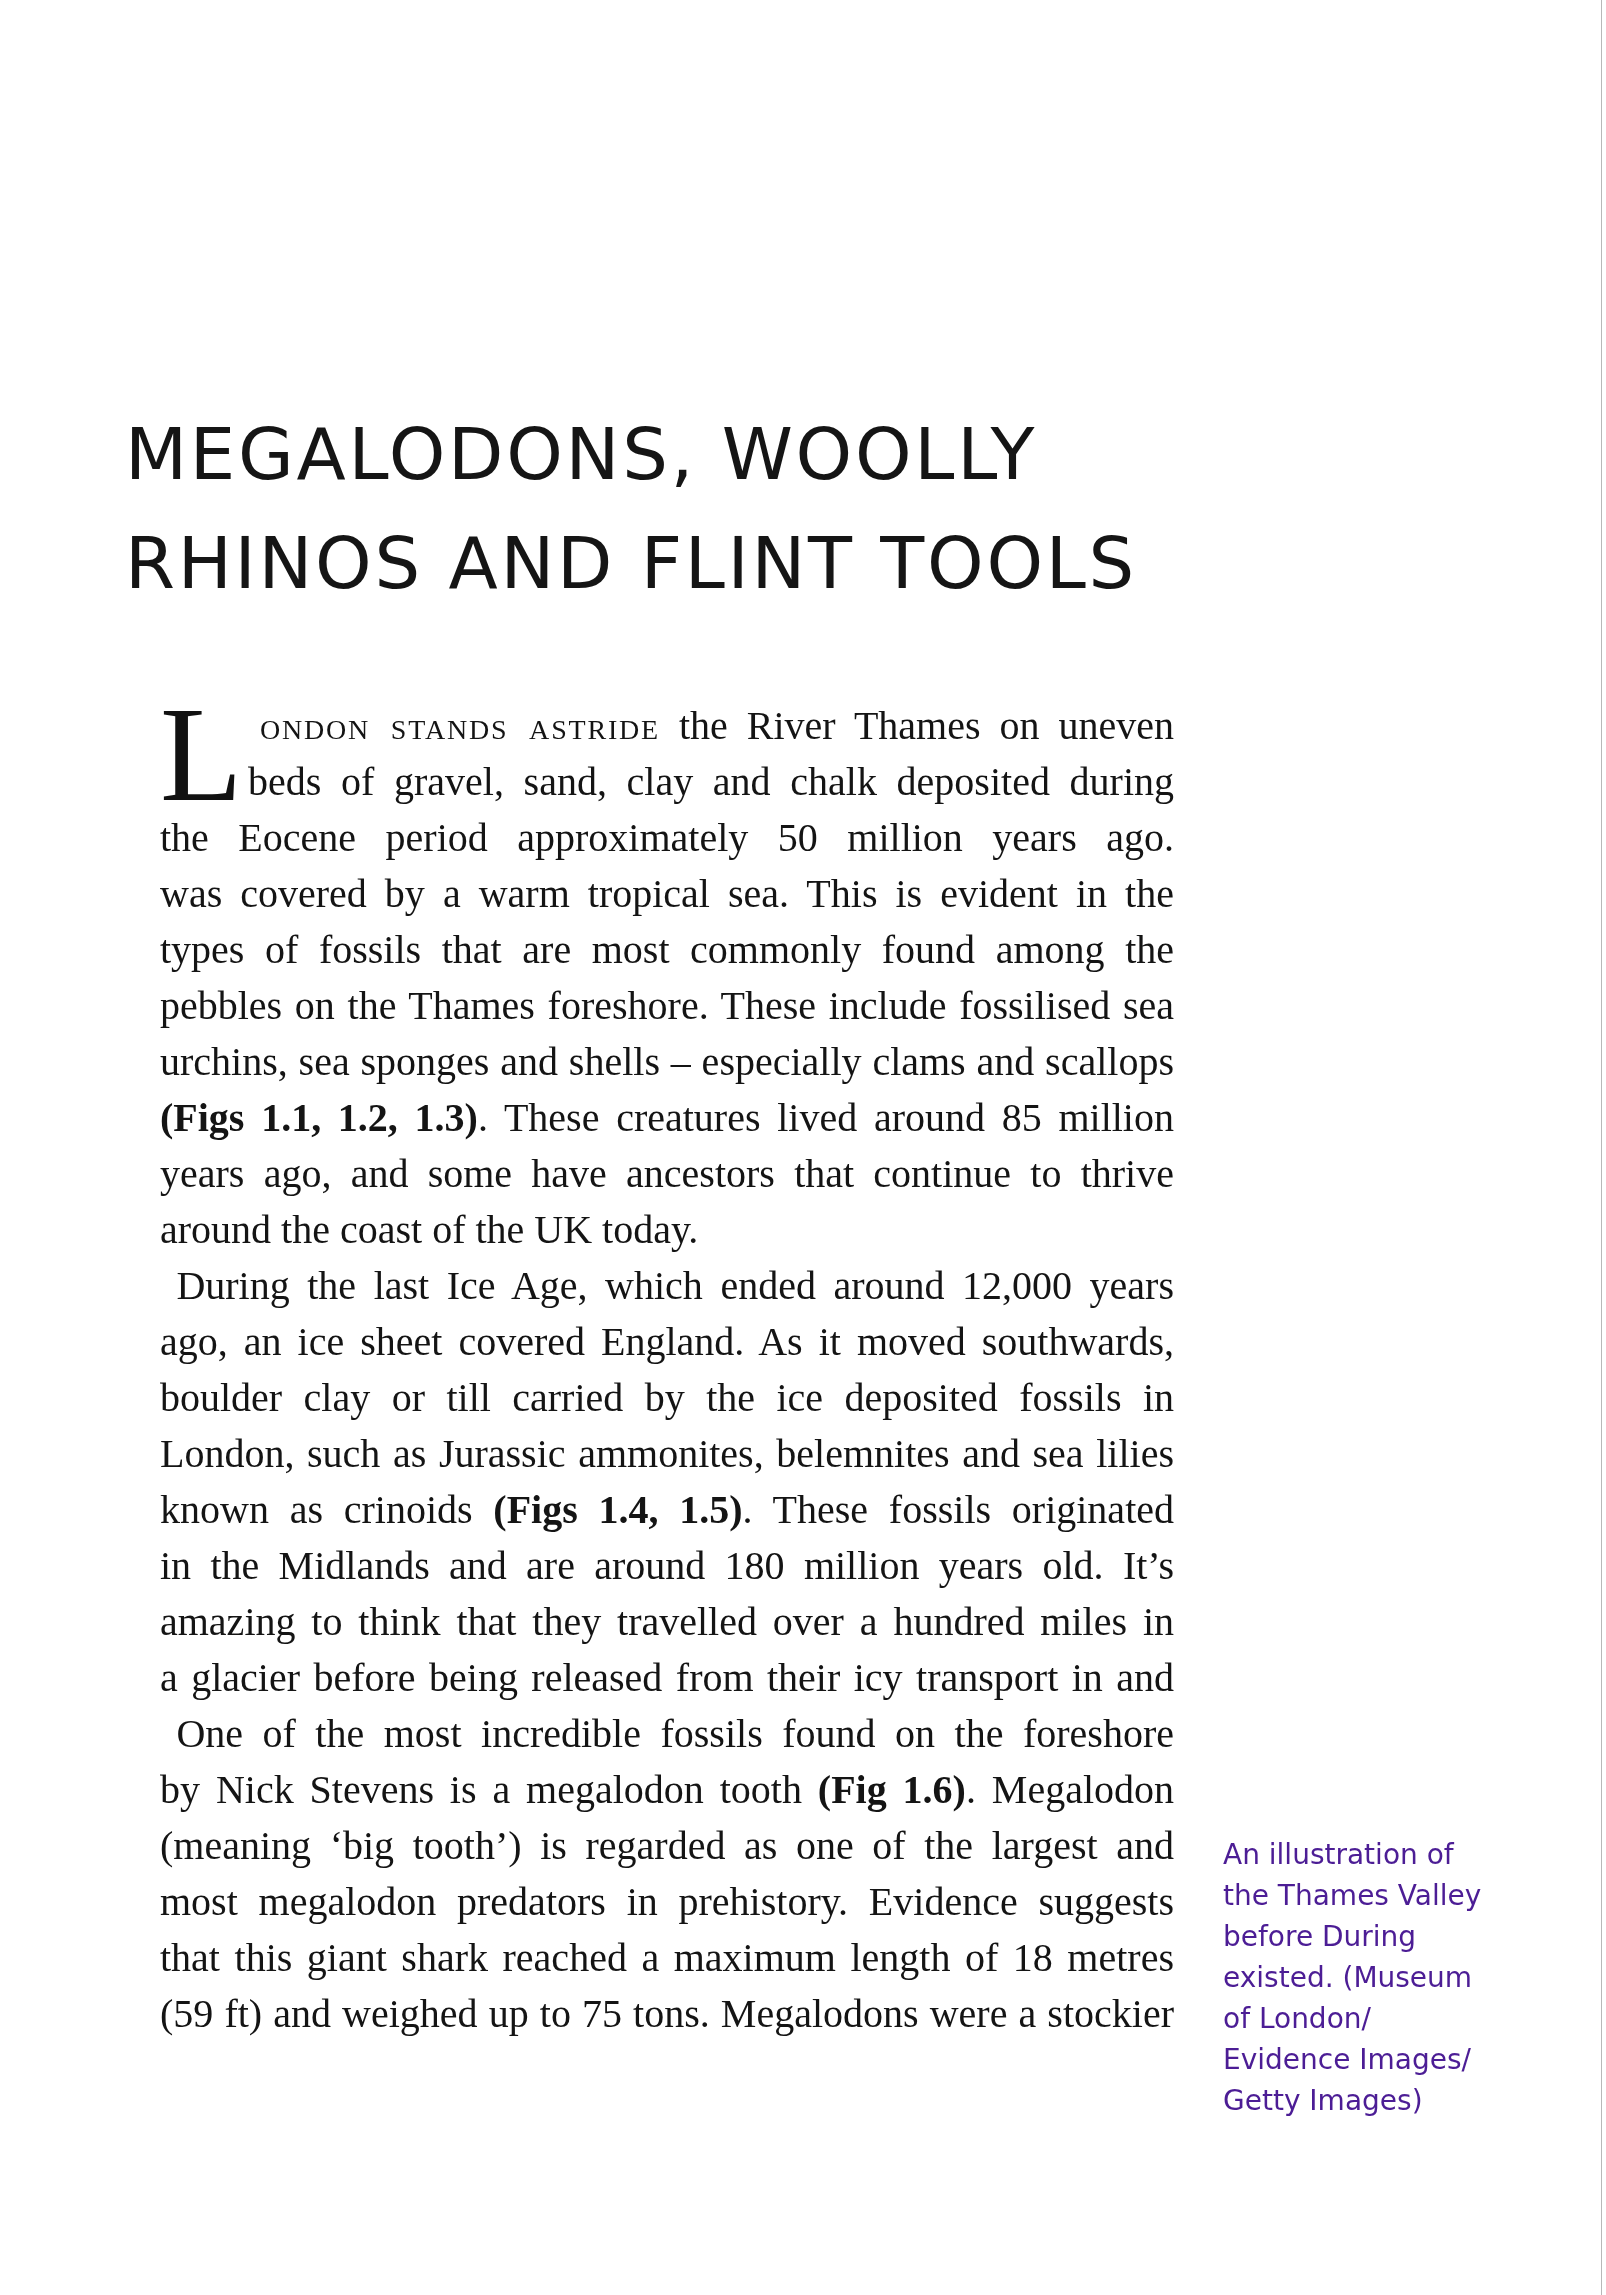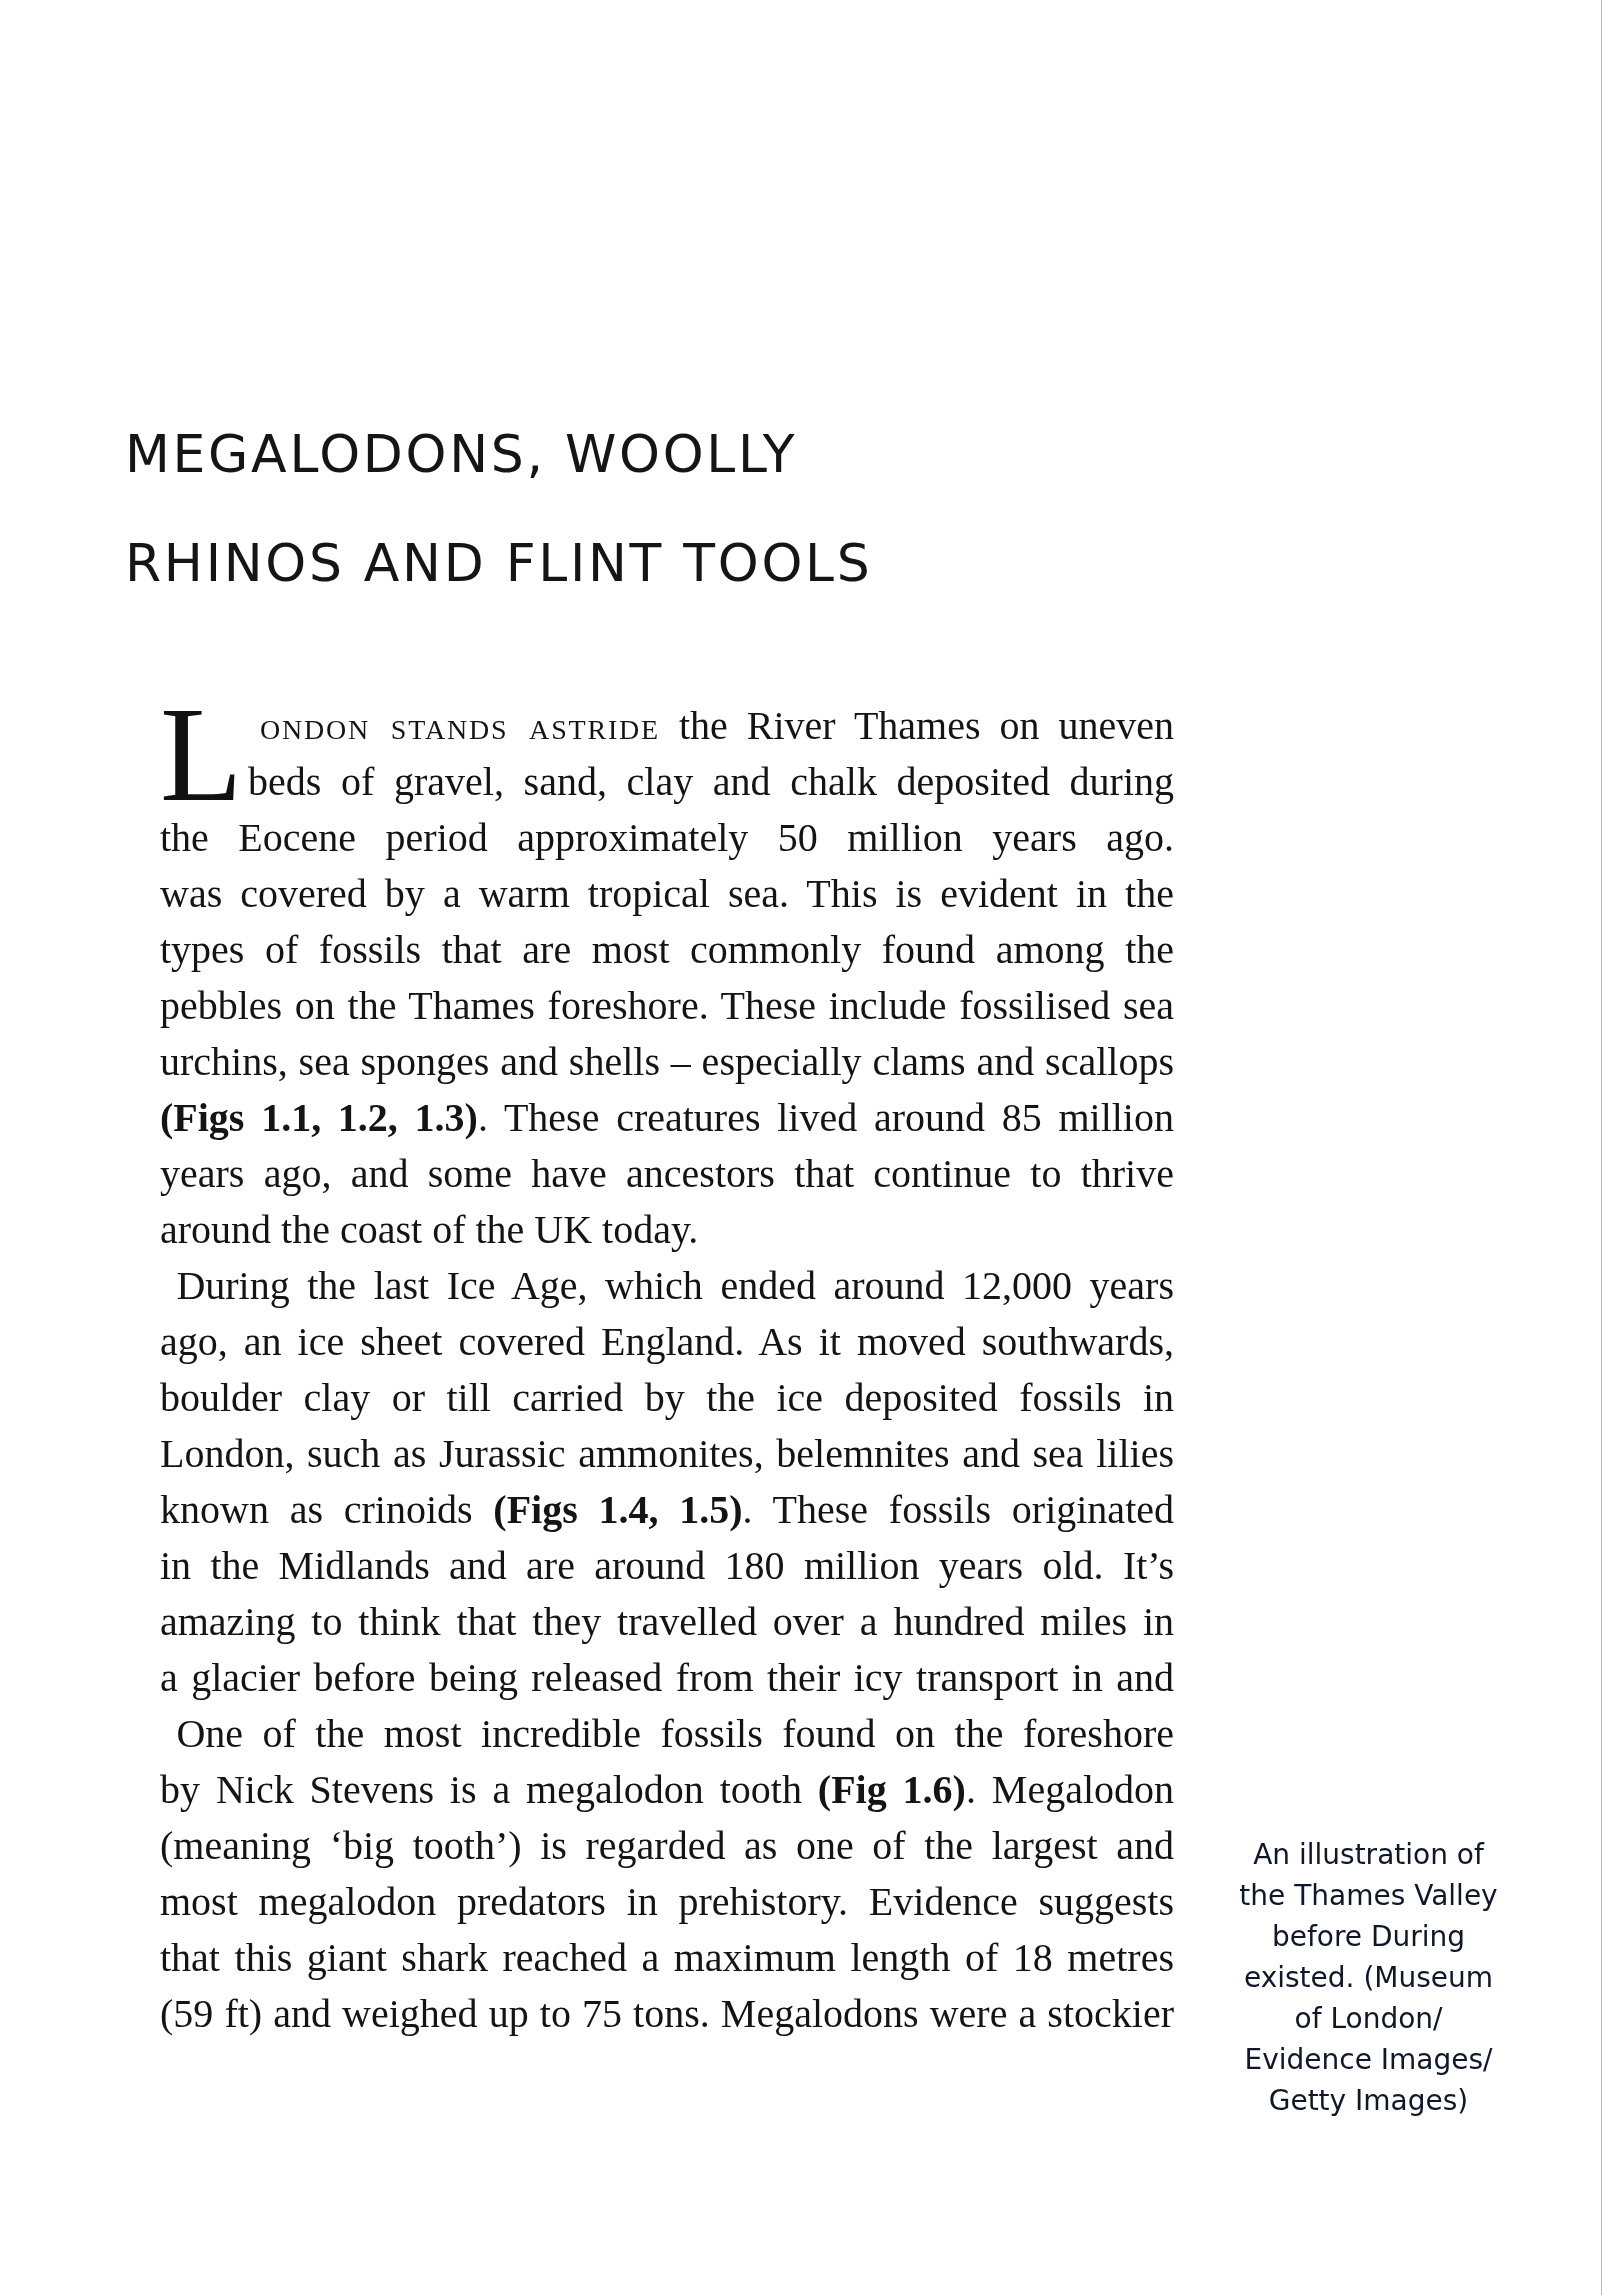--- a/index.html
+++ b/index.html
@@ -23,21 +23,21 @@
       background: #b8b8b8;
     }
     .chapter-title {
       position: absolute;
       left: 125px;
       top: 400px;
       width: 1364px;
       margin: 0;
       font-family: "DejaVu Sans", sans-serif;
       font-weight: normal;
-      font-size: 52px;
+      font-size: 72px;
       line-height: 109px;
       letter-spacing: 2.7px;
       color: #151515;
     }
     .chapter-title span { display: block; white-space: nowrap; }
     .body-text {
       position: absolute;
       left: 160px;
       top: 698px;
       width: 1014px;
@@ -77,22 +77,21 @@
     }
     .fig-ref { font-weight: bold; }
     .caption {
       position: absolute;
       left: 1223px;
       top: 1834px;
       width: 291px;
       font-family: "DejaVu Sans", sans-serif;
       font-size: 28px;
       line-height: 41px;
-      color: #0f172a;
-      text-align: center;
+      color: #4c1d95;
     }
     .caption span { display: block; white-space: nowrap; }
   </style>
 </head>
 <body>
 
 <div class="page-edge"></div>
 
 <h1 class="chapter-title">
   <span>MEGALODONS, WOOLLY</span>

